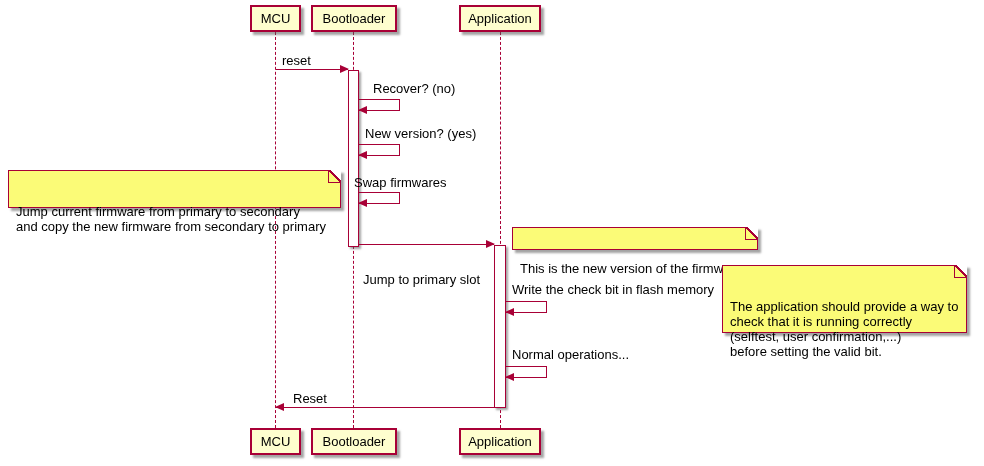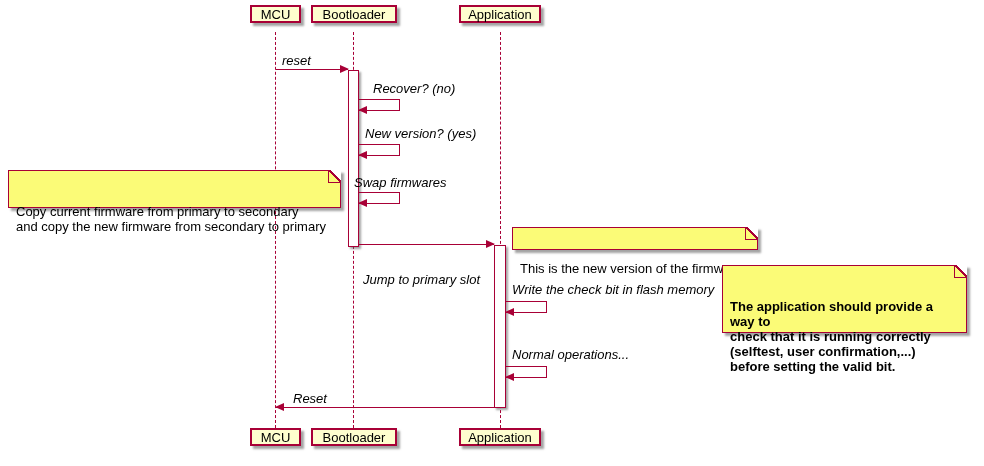--- a/index.html
+++ b/index.html
@@ -9,21 +9,21 @@
     --txt:#000000;
   }
   *{box-sizing:border-box;margin:0;padding:0;}
   html,body{background:#ffffff;}
   body{font-family:"Liberation Sans",sans-serif;color:var(--txt);}
   #canvas{position:relative;width:984px;height:466px;background:#ffffff;overflow:hidden;}
 
   .lifeline{position:absolute;width:0;border-left:1px dashed var(--accent);}
 
   .pbox{
-    position:absolute;height:18px;background:var(--pfill);
+    position:absolute;height:27px;background:var(--pfill);
     border:2px solid var(--accent);box-shadow:3px 3px 2px rgba(90,90,90,0.55);
     display:flex;align-items:center;justify-content:center;
     font-size:13px;color:var(--txt);
   }
 
   .activation{
     position:absolute;background:#ffffff;border:1px solid var(--accent);
     box-shadow:2px 2px 2px rgba(90,90,90,0.55);
   }
 
@@ -31,21 +31,21 @@
   .head-right{position:absolute;right:-1px;top:-4px;width:0;height:0;
     border-left:9px solid var(--accent);border-top:4px solid transparent;border-bottom:4px solid transparent;}
   .head-left{position:absolute;left:-1px;top:-4px;width:0;height:0;
     border-right:9px solid var(--accent);border-top:4px solid transparent;border-bottom:4px solid transparent;}
 
   .self-loop{position:absolute;width:41px;height:12px;
     border:1px solid var(--accent);border-left:none;background:transparent;}
   .self-loop .loop-head{position:absolute;left:-1px;bottom:-4px;width:0;height:0;
     border-right:9px solid var(--accent);border-top:4px solid transparent;border-bottom:4px solid transparent;}
 
-  .msg-label{position:absolute;font-size:13px;line-height:14px;white-space:nowrap;color:var(--txt);font-style:italic;}
+  .msg-label{position:absolute;font-size:13px;line-height:14px;white-space:nowrap;color:var(--txt);}
 
   .note{
     position:absolute;background:var(--nfill);border:1px solid var(--accent);
     box-shadow:3px 3px 2px rgba(90,90,90,0.55);
     font-size:13px;line-height:15px;padding:3px 7px;white-space:pre-line;color:var(--txt);
   }
   .note-fold{
     position:absolute;top:-1px;right:-1px;width:13px;height:13px;
     background:linear-gradient(to left bottom,#ffffff 44%,var(--accent) 44%,var(--accent) 56%,var(--nfill) 56%);
     border-left:1px solid var(--accent);border-bottom:1px solid var(--accent);
@@ -88,40 +88,40 @@
     <span class="loop-head"></span>
   </div>
 
   <div class="msg-label" style="left:354px;top:176px;">Swap firmwares</div>
   <div class="self-loop" style="left:359px;top:192px;">
     <span class="loop-head"></span>
   </div>
 
   <div class="note" style="left:8px;top:170px;width:333px;height:38px;">
     <span class="note-fold"></span>
-    <span>Copy current firmware from primary to secondary
+    <span>Jump current firmware from primary to secondary
 and copy the new firmware from secondary to primary</span>
   </div>
 
   <div class="msg-label" style="left:363px;top:229px;margin-top:44px;">Jump to primary slot</div>
   <div class="msg-line" style="left:359px;top:244px;width:135px;">
     <span class="head-right"></span>
   </div>
 
   <div class="note" style="left:512px;top:227px;width:246px;height:23px;">
     <span class="note-fold"></span>
     <span>This is the new version of the firmware</span>
   </div>
 
   <div class="msg-label" style="left:512px;top:283px;">Write the check bit in flash memory</div>
   <div class="self-loop" style="left:506px;top:301px;">
     <span class="loop-head"></span>
   </div>
 
-  <div class="note" style="left:722px;top:265px;width:245px;height:68px;font-weight:bold;">
+  <div class="note" style="left:722px;top:265px;width:245px;height:68px;">
     <span class="note-fold"></span>
     <span>The application should provide a way to
 check that it is running correctly
 (selftest, user confirmation,...)
 before setting the valid bit.</span>
   </div>
 
   <div class="msg-label" style="left:512px;top:348px;">Normal operations...</div>
   <div class="self-loop" style="left:506px;top:366px;">
     <span class="loop-head"></span>

